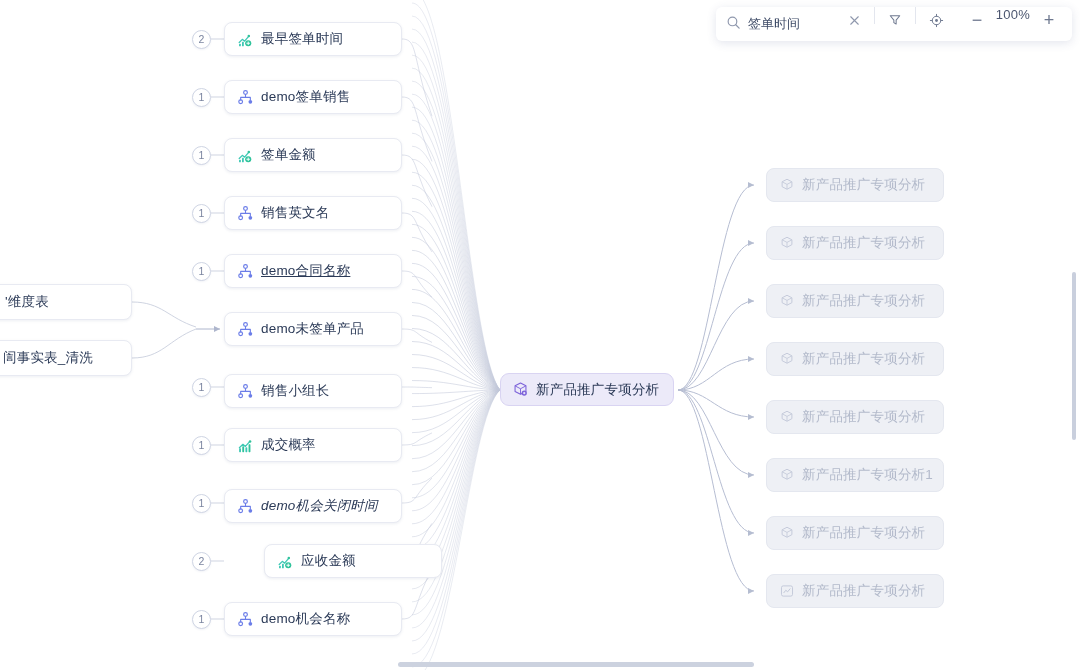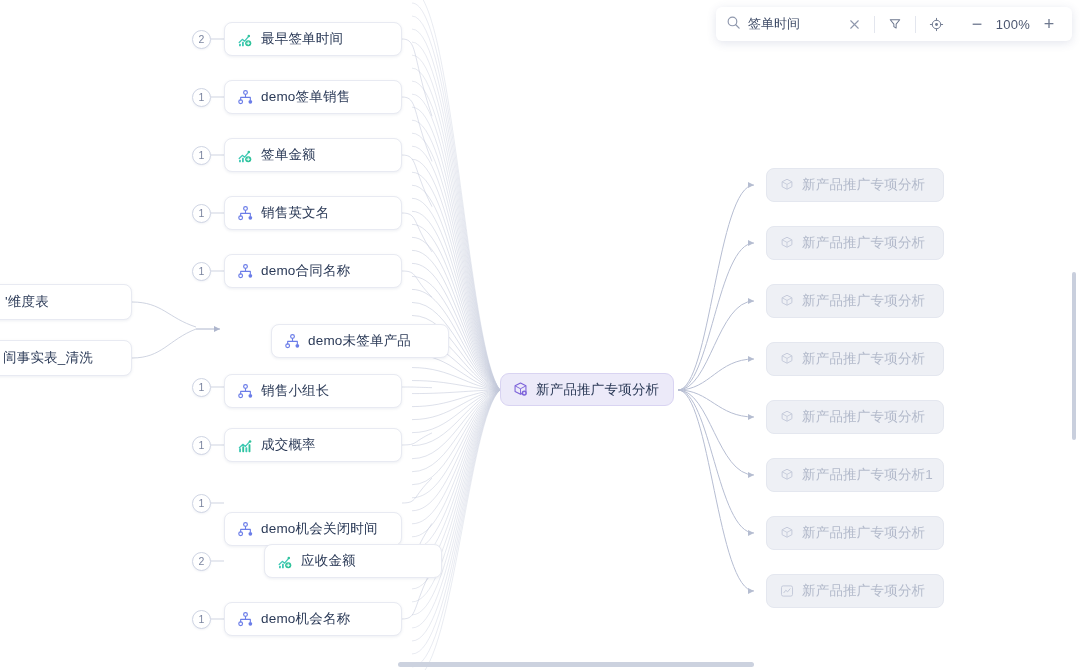--- a/index.html
+++ b/index.html
@@ -106,21 +106,20 @@
 
   
   #toolbar {
     position: absolute;
     top: 7px; left: 716px;
     width: 356px; height: 34px;
     background: #ffffff;
     border-radius: 6px;
     box-shadow: 0 2px 10px rgba(80,95,140,.16);
     display: flex;
-    align-items: center;
     padding: 0 10px;
   }
   #toolbar .tb-search {
     display: flex; align-items: center;
     flex: 1 1 auto; min-width: 0;
   }
   #toolbar .tb-search svg { flex: 0 0 15px; margin-right: 7px; }
   #toolbar input {
     border: 0; outline: 0;
     font-size: 13px;
@@ -321,30 +320,30 @@
       <div class="node node-left" style="left: 224px; top: 196px;">
         <span class="nicon"><svg viewBox="0 0 20 20" width="17" height="17" fill="none">
             <circle cx="10" cy="4.2" r="2.2" stroke="#6B7DE8" stroke-width="1.4"></circle>
             <circle cx="4.3" cy="15.1" r="2.2" stroke="#6B7DE8" stroke-width="1.4"></circle>
             <circle cx="15.7" cy="15.1" r="2.2" fill="#6B7DE8"></circle>
             <path d="M10 6.5v3.4M4.3 12.9V9.9h11.4v3" stroke="#6B7DE8" stroke-width="1.3" stroke-linecap="round" stroke-linejoin="round"></path>
           </svg></span>
         <span class="ntext">销售英文名</span>
       </div>
       <div class="badge" style="left: 192px; top: 262px;">1</div>
-      <div class="node node-left" style="left: 224px; top: 254px;">
+      <div class="node node-left" style="left: 224px; top: 254px; text-decoration: underline;">
         <span class="nicon"><svg viewBox="0 0 20 20" width="17" height="17" fill="none">
             <circle cx="10" cy="4.2" r="2.2" stroke="#6B7DE8" stroke-width="1.4"></circle>
             <circle cx="4.3" cy="15.1" r="2.2" stroke="#6B7DE8" stroke-width="1.4"></circle>
             <circle cx="15.7" cy="15.1" r="2.2" fill="#6B7DE8"></circle>
             <path d="M10 6.5v3.4M4.3 12.9V9.9h11.4v3" stroke="#6B7DE8" stroke-width="1.3" stroke-linecap="round" stroke-linejoin="round"></path>
           </svg></span>
         <span class="ntext">demo合同名称</span>
       </div>
-      <div class="node node-left" style="left: 224px; top: 324px; margin-left: 47px;">
+      <div class="node node-left" style="left: 224px; top: 312px;">
         <span class="nicon"><svg viewBox="0 0 20 20" width="17" height="17" fill="none">
             <circle cx="10" cy="4.2" r="2.2" stroke="#6B7DE8" stroke-width="1.4"></circle>
             <circle cx="4.3" cy="15.1" r="2.2" stroke="#6B7DE8" stroke-width="1.4"></circle>
             <circle cx="15.7" cy="15.1" r="2.2" fill="#6B7DE8"></circle>
             <path d="M10 6.5v3.4M4.3 12.9V9.9h11.4v3" stroke="#6B7DE8" stroke-width="1.3" stroke-linecap="round" stroke-linejoin="round"></path>
           </svg></span>
         <span class="ntext">demo未签单产品</span>
       </div>
       <div class="badge" style="left: 192px; top: 378px;">1</div>
       <div class="node node-left" style="left: 224px; top: 374px;">
@@ -362,21 +361,21 @@
             <path d="M2.8 12.7 7 8.6l2.9 2.5 5-5.6" stroke="#3CC8B4" stroke-width="1.5" stroke-linecap="round" stroke-linejoin="round"></path>
             <circle cx="15.4" cy="5.2" r="1.5" fill="#2FC39B"></circle>
             <rect x="2.5" y="13.3" width="2.2" height="4.6" rx=".7" fill="#3CC8B4"></rect>
             <rect x="6.2" y="10.9" width="2.2" height="7" rx=".7" fill="#2FC39B"></rect>
             <rect x="9.9" y="12.2" width="2.2" height="5.7" rx=".7" fill="#3CC8B4"></rect>
             <rect x="13.6" y="8.4" width="2.2" height="9.5" rx=".7" fill="#2FC39B"></rect>
           </svg></span>
         <span class="ntext">成交概率</span>
       </div>
       <div class="badge" style="left: 192px; top: 494px;">1</div>
-      <div class="node node-left" style="left: 224px; top: 512px;">
+      <div class="node node-left" style="left: 224px; top: 489px; font-style: italic;">
         <span class="nicon"><svg viewBox="0 0 20 20" width="17" height="17" fill="none">
             <circle cx="10" cy="4.2" r="2.2" stroke="#6B7DE8" stroke-width="1.4"></circle>
             <circle cx="4.3" cy="15.1" r="2.2" stroke="#6B7DE8" stroke-width="1.4"></circle>
             <circle cx="15.7" cy="15.1" r="2.2" fill="#6B7DE8"></circle>
             <path d="M10 6.5v3.4M4.3 12.9V9.9h11.4v3" stroke="#6B7DE8" stroke-width="1.3" stroke-linecap="round" stroke-linejoin="round"></path>
           </svg></span>
         <span class="ntext">demo机会关闭时间</span>
       </div>
       <div class="badge" style="left: 192px; top: 552px;">2</div>
       <div class="node node-left" style="left: 224px; top: 544px; margin-left: 40px;">

